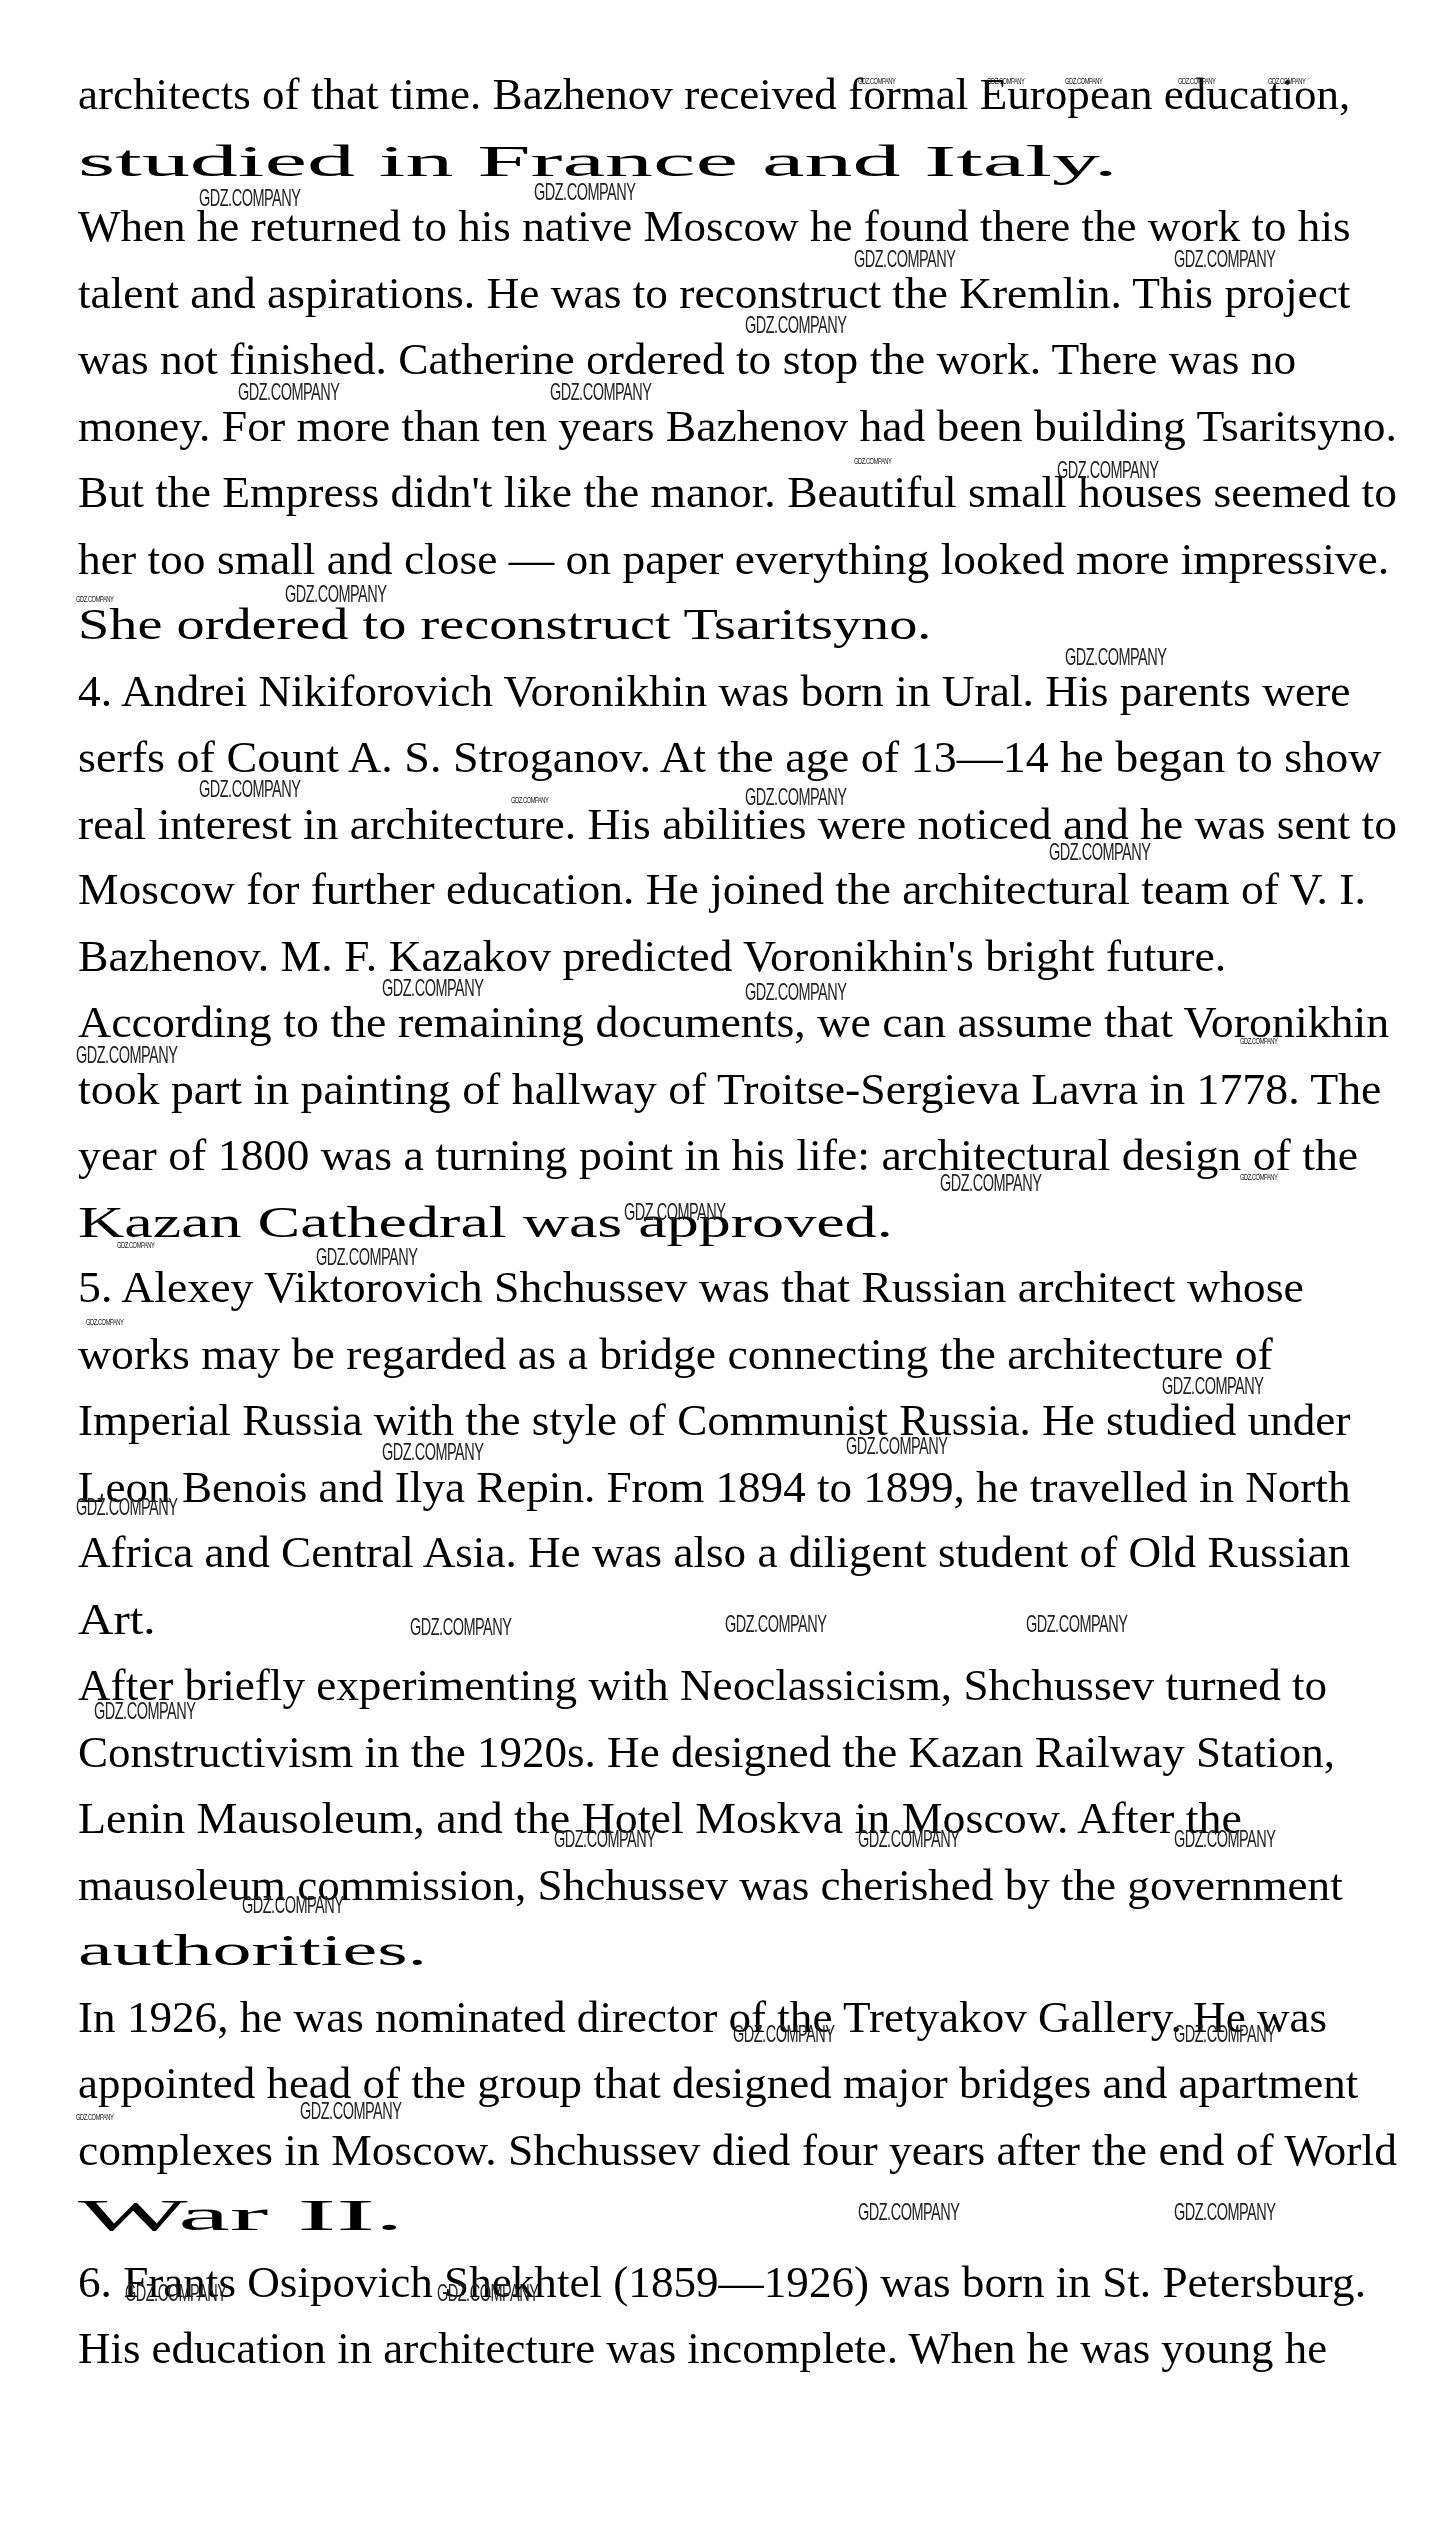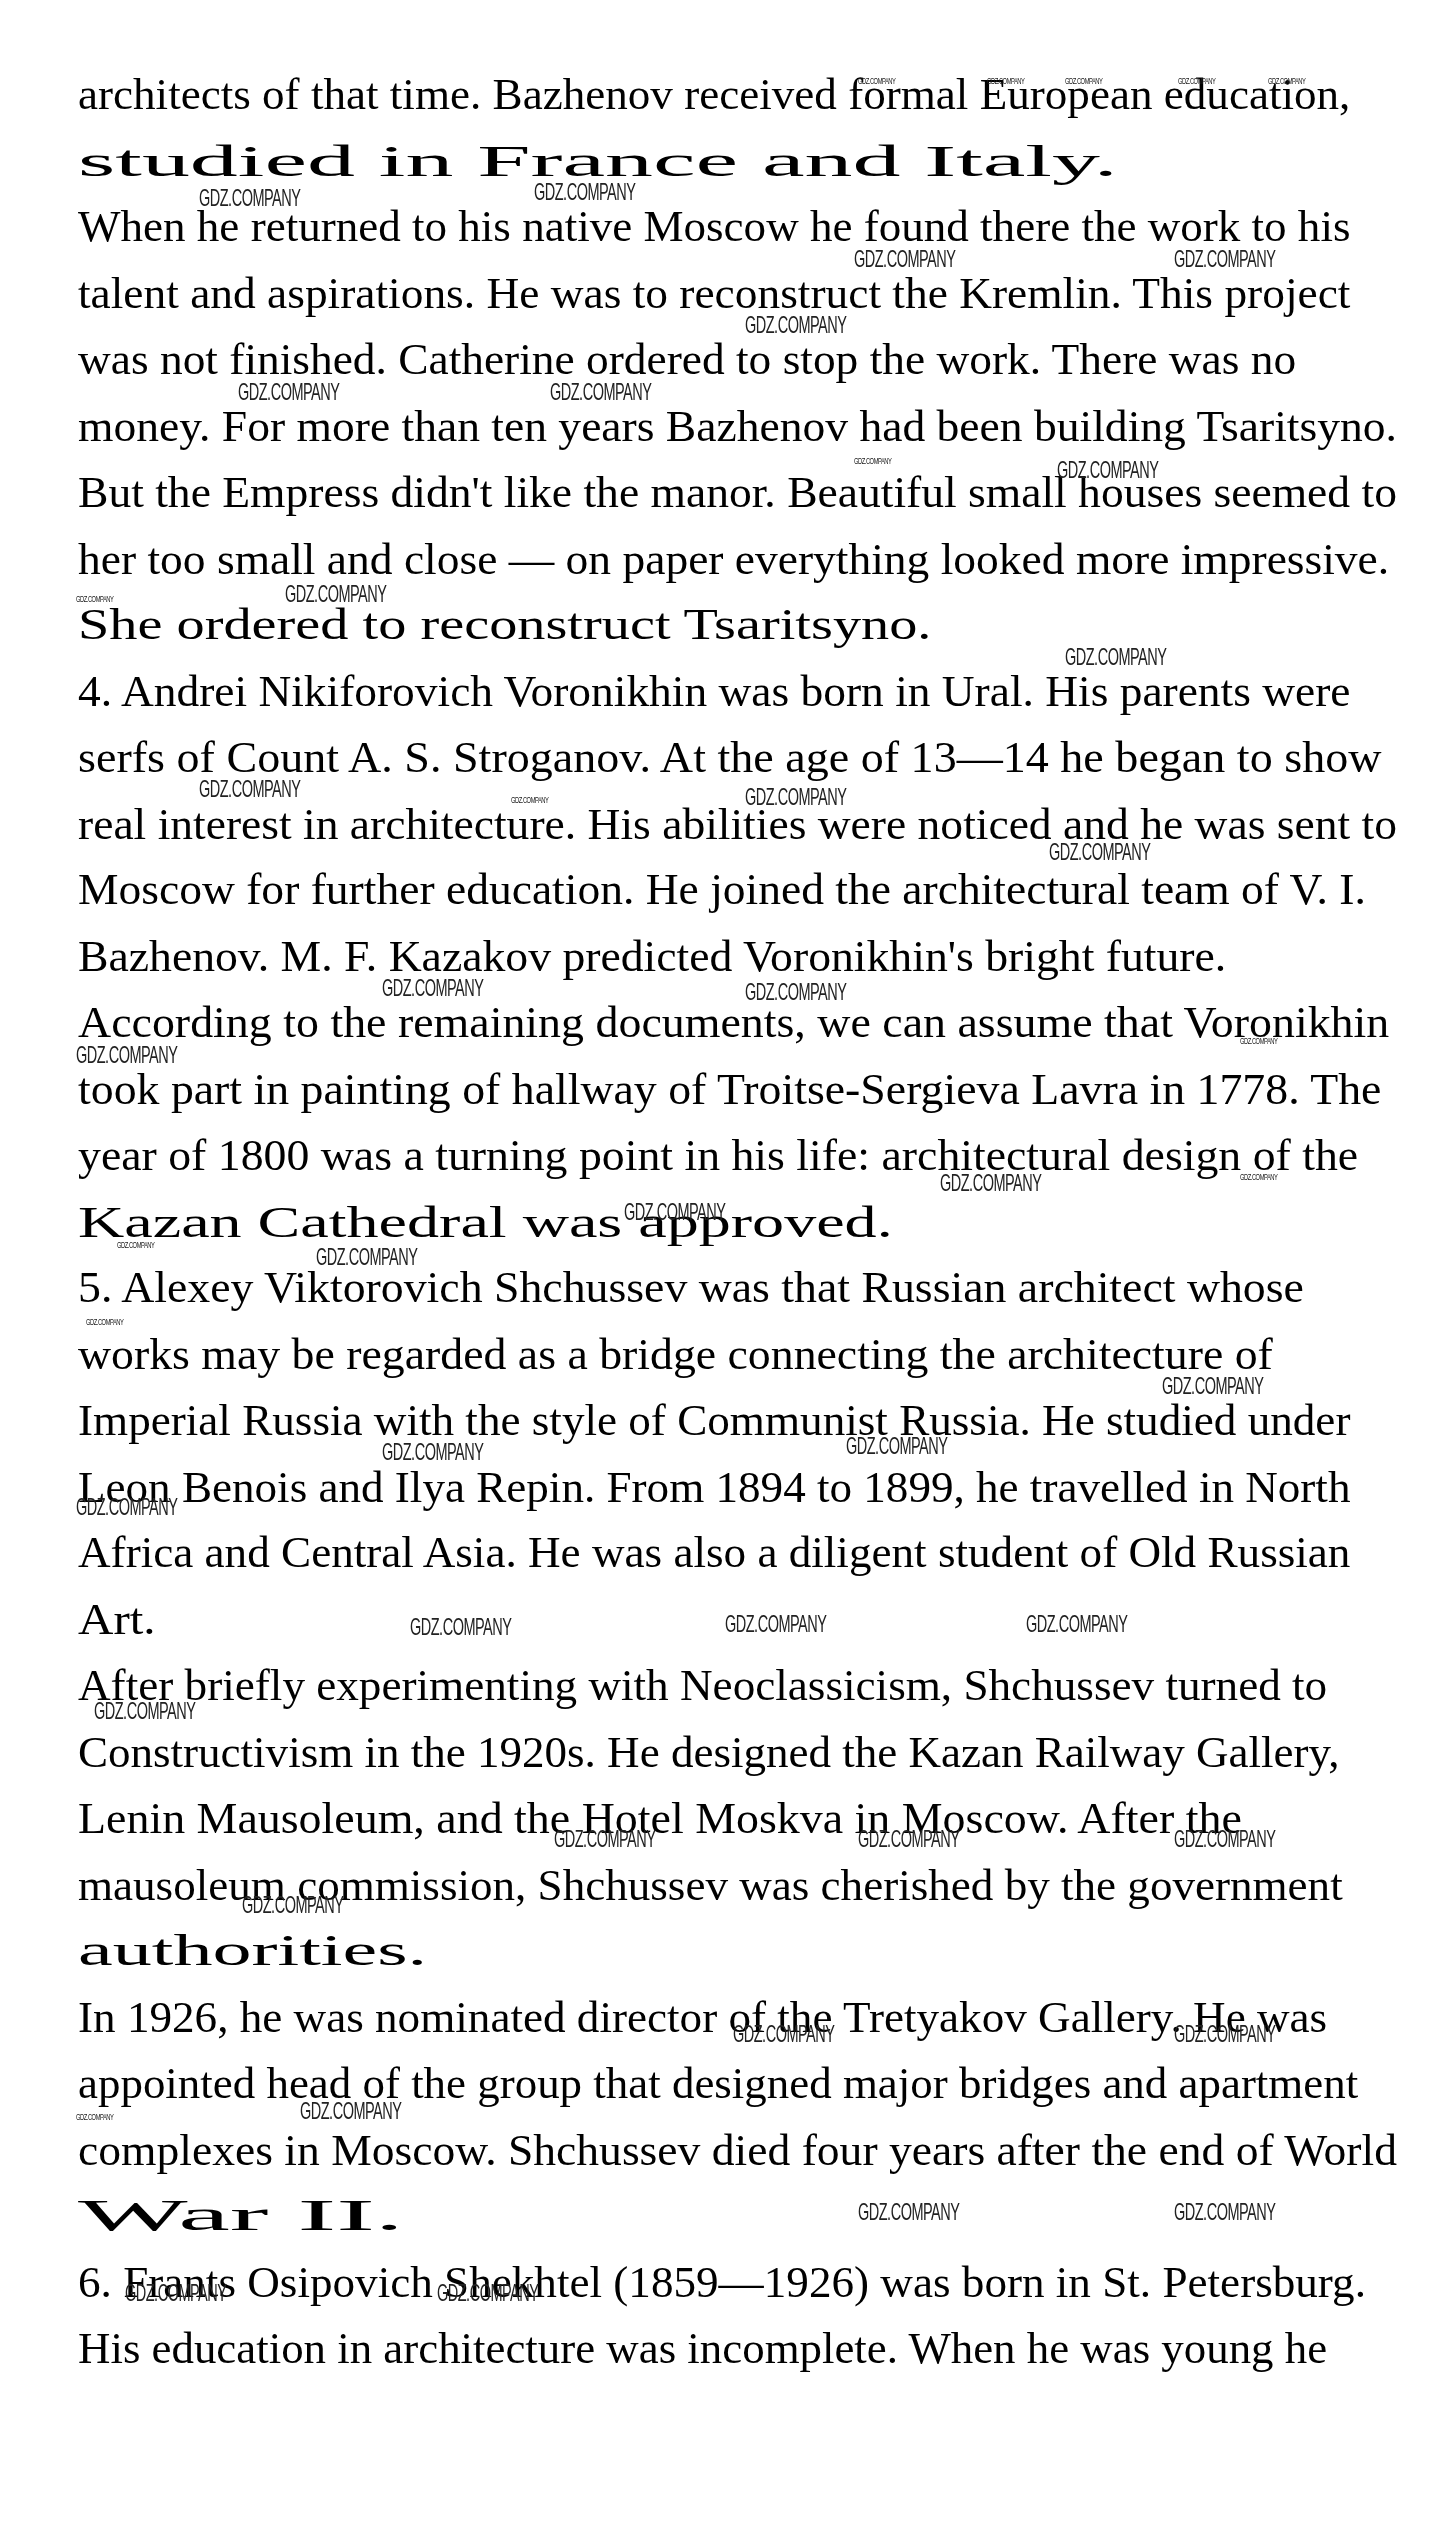--- a/index.html
+++ b/index.html
@@ -48,21 +48,21 @@
     <div class="line" style="top: 1067px; transform: scaleX(1.0178);">took part in painting of hallway of Troitse-Sergieva Lavra in 1778. The</div>
     <div class="line" style="top: 1133px; transform: scaleX(1.0173);">year of 1800 was a turning point in his life: architectural design of the</div>
     <div class="line" style="top: 1200px; transform: scaleX(1.4236);">Kazan Cathedral was approved.</div>
     <div class="line" style="top: 1265px; transform: scaleX(1.0173);">5. Alexey Viktorovich Shchussev was that Russian architect whose</div>
     <div class="line" style="top: 1332px; transform: scaleX(1.0173);">works may be regarded as a bridge connecting the architecture of</div>
     <div class="line" style="top: 1398px; transform: scaleX(1.003);">Imperial Russia with the style of Communist Russia. He studied under</div>
     <div class="line" style="top: 1465px; transform: scaleX(1.0021);">Leon Benois and Ilya Repin. From 1894 to 1899, he travelled in North</div>
     <div class="line" style="top: 1530px; transform: scaleX(1.0031);">Africa and Central Asia. He was also a diligent student of Old Russian</div>
     <div class="line" style="top: 1597px; transform: scaleX(1.089);">Art.</div>
     <div class="line" style="top: 1663px; transform: scaleX(1.0036);">After briefly experimenting with Neoclassicism, Shchussev turned to</div>
-    <div class="line" style="top: 1730px; transform: scaleX(1.0007);">Constructivism in the 1920s. He designed the Kazan Railway Gallery,</div>
+    <div class="line" style="top: 1730px; transform: scaleX(1.0007);">Constructivism in the 1920s. He designed the Kazan Railway Station,</div>
     <div class="line" style="top: 1796px; transform: scaleX(1.0203);">Lenin Mausoleum, and the Hotel Moskva in Moscow. After the</div>
     <div class="line" style="top: 1863px; transform: scaleX(1.0019);">mausoleum commission, Shchussev was cherished by the government</div>
     <div class="line" style="top: 1928px; transform: scaleX(1.7351);">authorities.</div>
     <div class="line" style="top: 1995px; transform: scaleX(1.0029);">In 1926, he was nominated director of the Tretyakov Gallery. He was</div>
     <div class="line" style="top: 2061px; transform: scaleX(0.9985);">appointed head of the group that designed major bridges and apartment</div>
     <div class="line" style="top: 2128px; transform: scaleX(1.0128);">complexes in Moscow. Shchussev died four years after the end of World</div>
     <div class="line" style="top: 2193px; transform: scaleX(2.5799);">War II.</div>
     <div class="line" style="top: 2260px; transform: scaleX(1.003);">6. Frants Osipovich Shekhtel (1859—1926) was born in St. Petersburg.</div>
     <div class="line" style="top: 2326px; transform: scaleX(0.9973);">His education in architecture was incomplete. When he was young he</div>
     <div class="wm big" style="left: 199px; top: 187px;">GDZ.COMPANY</div>

